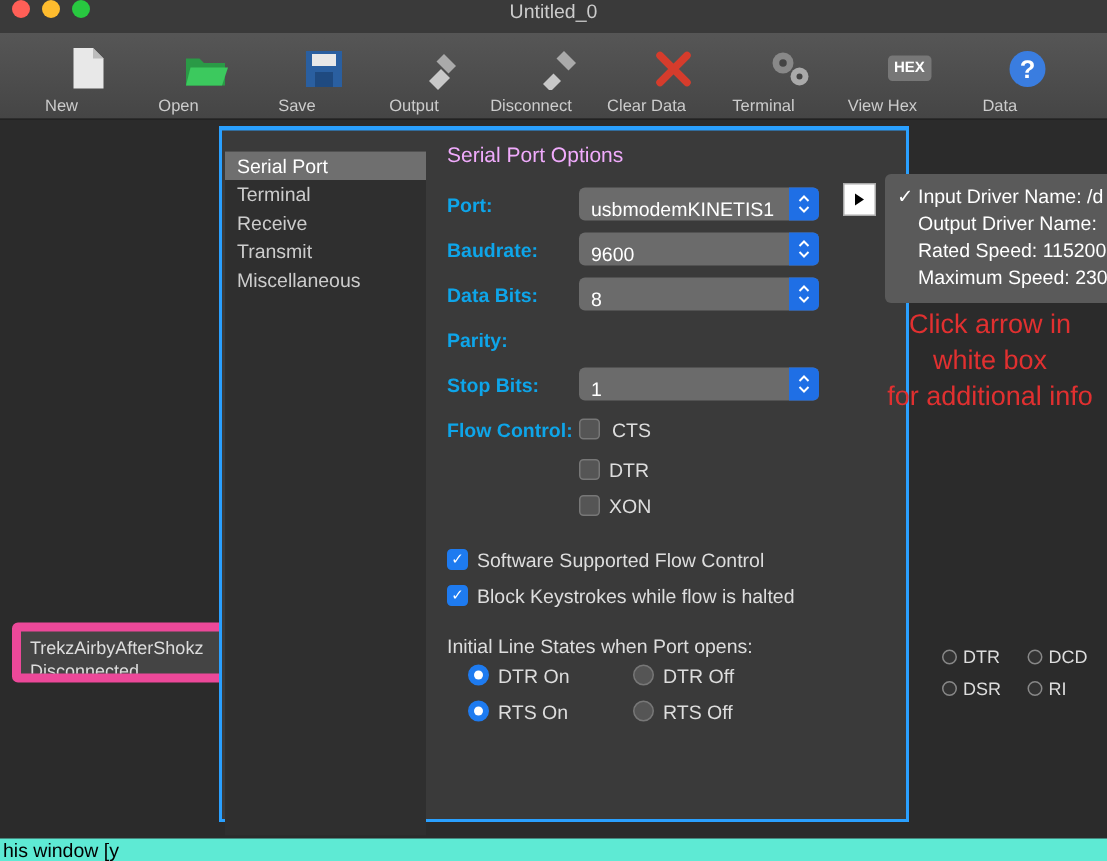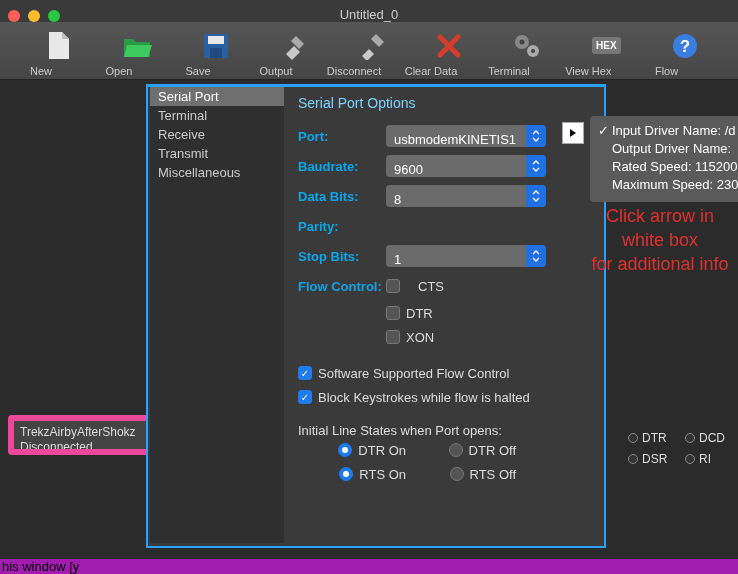--- a/index.html
+++ b/index.html
@@ -1,61 +1,61 @@
 <!DOCTYPE html>
 <html><head>
 <meta charset="utf-8">
 <style>
   * { box-sizing: border-box; margin: 0; padding: 0; font-family: -apple-system, "Helvetica Neue", Arial, sans-serif; }
   body { background: #2b2b2b; width: 738px; height: 574px; overflow: hidden; position: relative; color: #ddd; font-size: 13px; }
 
   
-  .titlebar { height: 22px; background: #3a3a3a; display: flex; align-items: flex-end; position: relative; }
+  .titlebar { height: 22px; background: #3a3a3a; display: flex; align-items: flex-start; position: relative; }
   .traffic { display: flex; gap: 8px; margin-left: 8px; }
   .dot { width: 12px; height: 12px; border-radius: 50%; }
   .dot.red { background: #ff5f57; }
   .dot.yellow { background: #febc2e; }
   .dot.green { background: #28c840; }
   .title { position: absolute; left: 0; right: 0; text-align: center; color: #ccc; font-size: 13px; }
 
   
   .toolbar { height: 58px; background: linear-gradient(#565656, #454545); border-bottom: 1px solid #222; display: flex; align-items: center; padding: 4px 6px; gap: 6px; }
   .tbtn { display: flex; flex-direction: column; align-items: center; justify-content: flex-end; height: 52px; color: #ccc; font-size: 11px; padding: 0 4px; cursor: pointer; }
   .tbtn .ticon { height: 34px; display: flex; align-items: center; justify-content: flex-start; margin-left: 36px; }
   .tbtn .tlabel { margin-top: 2px; }
 
   
   .content { position: absolute; top: 80px; left: 0; right: 0; bottom: 0; background: #2b2b2b; }
 
   
   .statusbox { position: absolute; left: 8px; top: 415px; width: 152px; height: 40px; background: #444; border: 6px solid #ec4899; border-radius: 4px; padding: 4px 6px; color: #ddd; font-size: 12px; line-height: 15px; overflow: hidden; white-space: nowrap; }
 
   
-  .greenstrip { position: absolute; left: 0; right: 0; bottom: 0; height: 15px; background: #a21caf; color: #000; font-family: Menlo, monospace; font-size: 13px; padding-left: 2px; overflow: hidden; }
+  .greenstrip { position: absolute; left: 0; right: 0; bottom: 0; height: 15px; background: #5eead4; color: #000; font-family: Menlo, monospace; font-size: 13px; padding-left: 2px; overflow: hidden; }
 
   
   .dialog { position: absolute; left: 146px; top: 84px; width: 460px; height: 464px; background: #3a3a3a; border: 2px solid #2aa0ff; border-top-width: 3px; }
-  .dlg-sidebar { position: absolute; left: 2px; top: 0; width: 134px; height: 456px; background: #2f2f2f; }
+  .dlg-sidebar { position: absolute; left: 2px; top: 14px; width: 134px; height: 456px; background: #2f2f2f; }
   .dlg-sidebar .cat { padding: 2px 8px; color: #ccc; cursor: pointer; font-size: 13px; }
   .dlg-sidebar .cat.active { background: #6f6f6f; color: #fff; }
   .dlg-main { position: absolute; left: 140px; top: 2px; right: 2px; bottom: 2px; padding: 6px 10px; color: #ddd; }
-  .dlg-main h3 { font-size: 14px; font-weight: 500; color: #7dd3fc; margin-bottom: 10px; }
+  .dlg-main h3 { font-size: 14px; font-weight: 500; color: #f0abfc; margin-bottom: 10px; }
   .row { display: flex; align-items: center; height: 30px; }
   .row .lab { width: 88px; color: #0ea5e9; font-weight: bold; }
   .sel { flex: 0 0 160px; height: 22px; background: #6b6b6b; border-radius: 4px; display: flex; align-items: flex-end; padding: 0 8px; color: #fff; position: relative; }
   .sel .cap { position: absolute; right: 0; top: 0; width: 20px; height: 22px; background: #1f6fe5; border-radius: 0 4px 4px 0; display: flex; align-items: center; justify-content: center; color: #fff; font-size: 9px; }
   .cap svg { width: 8px; height: 12px; }
   .chk { display: flex; align-items: center; gap: 6px; margin-left: 88px; height: 24px; }
   .chkbox { width: 14px; height: 14px; border: 1px solid #777; border-radius: 3px; background: #555; display: flex; align-items: center; justify-content: center; color: #fff; font-size: 10px; }
   .chkbox.on { background: #1e7bf0; border-color: #1e7bf0; }
   .radio-row { display: flex; align-items: center; gap: 16px; margin-left: 14px; height: 24px; }
   .radio { width: 14px; height: 14px; border-radius: 50%; border: 1px solid #777; background: #555; display: inline-flex; align-items: center; justify-content: center; margin-right: 6px; }
   .radio.on { background: #1e7bf0; border-color: #1e7bf0; }
   .radio.on::after { content: ''; width: 6px; height: 6px; background: #fff; border-radius: 50%; }
-  .rlabel { display: inline-flex; align-items: center; width: 94px; justify-content: flex-end; }
+  .rlabel { display: inline-flex; align-items: center; width: 94px; }
 
   
   .arrowbox { position: absolute; left: 562px; top: 122px; width: 22px; height: 22px; background: #fff; border: 1px solid #aaa; display: flex; align-items: center; justify-content: center; color: #000; }
 
   
   .tooltip { position: absolute; left: 590px; top: 116px; width: 200px; background: #5a5a5a; color: #fff; border-radius: 4px; padding: 6px 8px 8px 8px; font-size: 13px; line-height: 18px; }
   .tooltip .trow { display: flex; align-items: center; white-space: nowrap; overflow: hidden; }
   .tooltip .chkmark { width: 14px; display: inline-block; }
 
   
@@ -150,21 +150,21 @@
       </div>
     <div class="tlabel">View Hex</div>
   </div>
   <div class="tbtn">
     <div class="ticon">
         <svg width="28" height="28" viewBox="0 0 28 28">
           <circle cx="14" cy="14" r="12" fill="#3a7de0"></circle>
           <text x="14" y="20" text-anchor="middle" fill="#fff" font-size="17" font-weight="bold">?</text>
         </svg>
       </div>
-    <div class="tlabel">Flow</div>
+    <div class="tlabel">Data</div>
   </div>
 </div>
 
 <div class="content"></div>
 
 <div class="statusbox">
   <div>TrekzAirbyAfterShokz</div>
   <div>Disconnected</div>
 </div>
 
@@ -226,21 +226,21 @@
         <span class="cap">
             <svg viewBox="0 0 8 12">
               <path d="M1 4l3-3 3 3M1 8l3 3 3-3" stroke="#fff" stroke-width="1.3" fill="none"></path>
             </svg>
           </span>
       </div>
     </div>
 
     <div class="row">
       <div class="lab">Flow Control:</div>
-      <div style="display:flex;align-items:center;gap:18px;">
+      <div style="display:flex;align-items:center;gap:8px;">
         <div class="chkbox"></div>
         <span>CTS</span>
       </div>
     </div>
     <div class="chk">
         <div class="chkbox"></div>
         <span>DTR</span>
       </div>
     <div class="chk">
         <div class="chkbox"></div>

